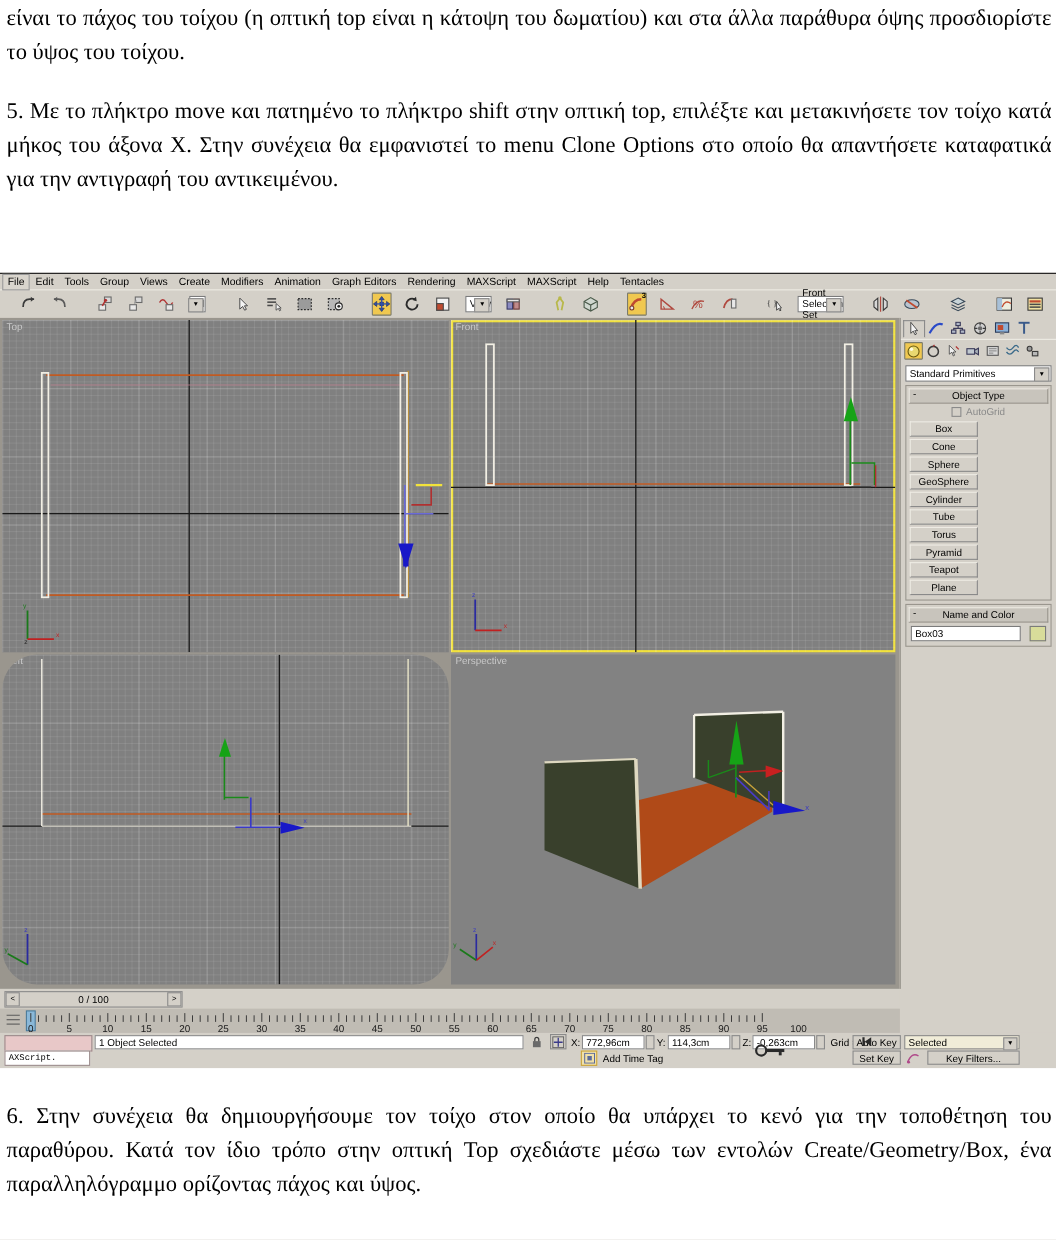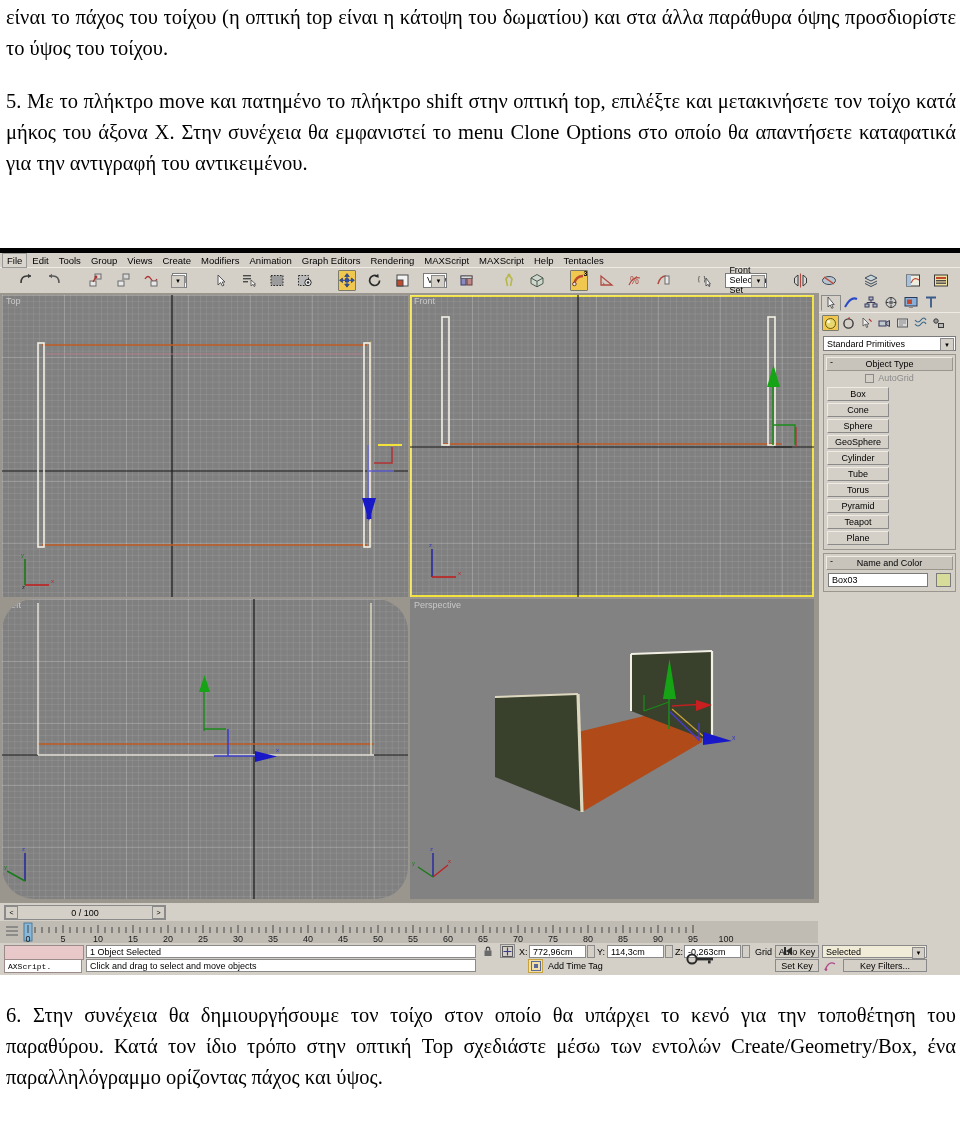--- a/index.html
+++ b/index.html
@@ -21,21 +21,21 @@
   #bottom-text{position:absolute;left:6px;top:1000px;width:950px;}
   .para{margin:0 0 0 0;}
   .spacer{height:22px;}
 
   
   #maxwin{
     position:absolute;left:0px;top:248px;width:960px;height:722px;
     background:#d4d0c8;
     font-family:"Liberation Sans", sans-serif;
     font-size:9px;color:#000;
-    border-top:5px solid #000000;
+    border-top:1px solid #000000;
     box-sizing:border-box;
   }
 
   
   #menubar{height:14px;display:flex;align-items:center;padding-left:2px;background:#d4d0c8;}
   .menu-item{padding:0 5px;font-size:9.5px;line-height:13px;white-space:nowrap;color:#000;}
   .menu-item.first{border:1px solid #9a9a9a;padding:0 4px;background:#d9d5cd;}
 
   
   #toolbar{height:24px;display:flex;align-items:center;padding-left:2px;background:#d4d0c8;
@@ -788,21 +788,20 @@
     </svg>
   </div>
 
   <div id="statusbar">
 
     <div style="position:absolute;left:4px;top:2px;width:78px;height:13px;background:#e8c8c8;border:1px solid #9a8a8a;"></div>
     <div style="position:absolute;left:4px;top:16px;width:78px;height:14px;background:#fff;border:1px solid #9a8a8a;
                 font-family:'Liberation Mono', monospace;font-size:8px;display:flex;align-items:center;padding-left:3px;box-sizing:border-box;">AXScript.</div>
 
     <div class="sfield" style="position:absolute;left:86px;top:2px;width:390px;">1 Object Selected</div>
-    <div class="sfield" style="position:absolute;left:86px;top:16px;width:390px;">Click and drag to select and move objects</div>
 
     <div style="position:absolute;left:481px;top:2px;width:13px;height:13px;display:flex;align-items:center;justify-content:center;">
       <svg width="10" height="11" viewBox="0 0 10 11">
           <rect x="1.5" y="4.5" width="7" height="5.5" fill="#6a6a6a"></rect>
           <path d="M3.2 4.5 v-1.6 a1.8 1.8 0 0 1 3.6 0 v1.6" stroke="#3a3a3a" stroke-width="1.1" fill="none"></path>
         </svg>
     </div>
     <div style="position:absolute;left:500px;top:1px;width:15px;height:14px;border:1px solid #8a8a8a;background:#d4d0c8;display:flex;align-items:center;justify-content:center;box-sizing:border-box;">
       <svg width="11" height="11" viewBox="0 0 11 11">
           <rect x="0.5" y="0.5" width="10" height="10" fill="none" stroke="#5a5a5a"></rect>

